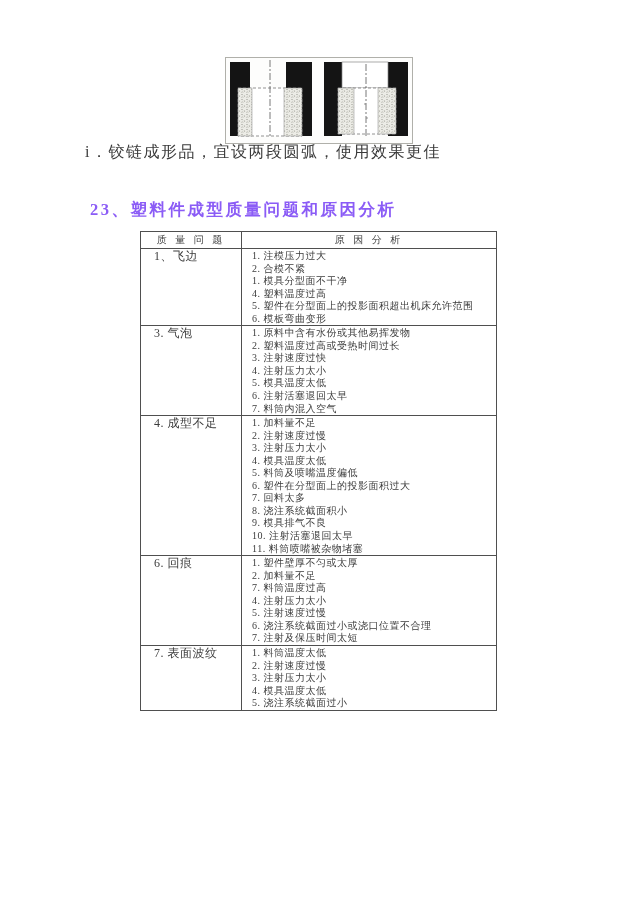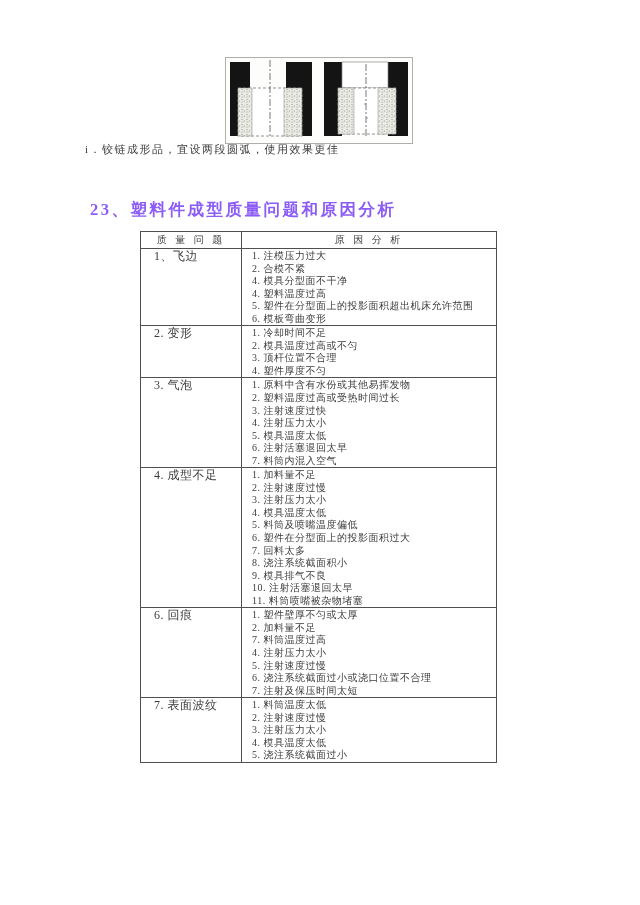--- a/index.html
+++ b/index.html
@@ -13,21 +13,21 @@
   }
   .figure-box{
     position:absolute;left:225px;top:57px;
     width:186px;height:85px;
     border:1px solid #b0b0aa;
     background:#fdfdfc;
   }
   .figure-box svg{display:block;}
   .caption{
     position:absolute;left:85px;top:142px;
-    font-size:11px;letter-spacing:1.5px;color:#3a3a3a;
+    font-size:16px;letter-spacing:1.5px;color:#3a3a3a;
     white-space:nowrap;
   }
   .heading{
     position:absolute;left:90px;top:199px;
     margin:0;
     font-size:16.5px;font-weight:bold;letter-spacing:2.5px;color:#8b5cf6;
     white-space:nowrap;
   }
   table.qtable{
     position:absolute;left:140px;top:231px;
@@ -115,33 +115,24 @@
         <th class="col-problem">质 量 问 题</th>
         <th class="col-analysis">原 因 分 析</th>
       </tr>
     </thead>
     <tbody id="table-body">
         <tr>
           <td class="problem-cell">1、飞边</td>
           <td class="causes-cell">
             <div>1. 注模压力过大</div>
             <div>2. 合模不紧</div>
-            <div>4. 模具分型面不干净</div>
+            <div>1. 模具分型面不干净</div>
             <div>4. 塑料温度过高</div>
             <div>5. 塑件在分型面上的投影面积超出机床允许范围</div>
             <div>6. 模板弯曲变形</div>
-          </td>
-        </tr>
-        <tr>
-          <td class="problem-cell">2. 变形</td>
-          <td class="causes-cell">
-            <div>1. 冷却时间不足</div>
-            <div>2. 模具温度过高或不匀</div>
-            <div>3. 顶杆位置不合理</div>
-            <div>4. 塑件厚度不匀</div>
           </td>
         </tr>
         <tr>
           <td class="problem-cell">3. 气泡</td>
           <td class="causes-cell">
             <div>1. 原料中含有水份或其他易挥发物</div>
             <div>2. 塑料温度过高或受热时间过长</div>
             <div>3. 注射速度过快</div>
             <div>4. 注射压力太小</div>
             <div>5. 模具温度太低</div>

